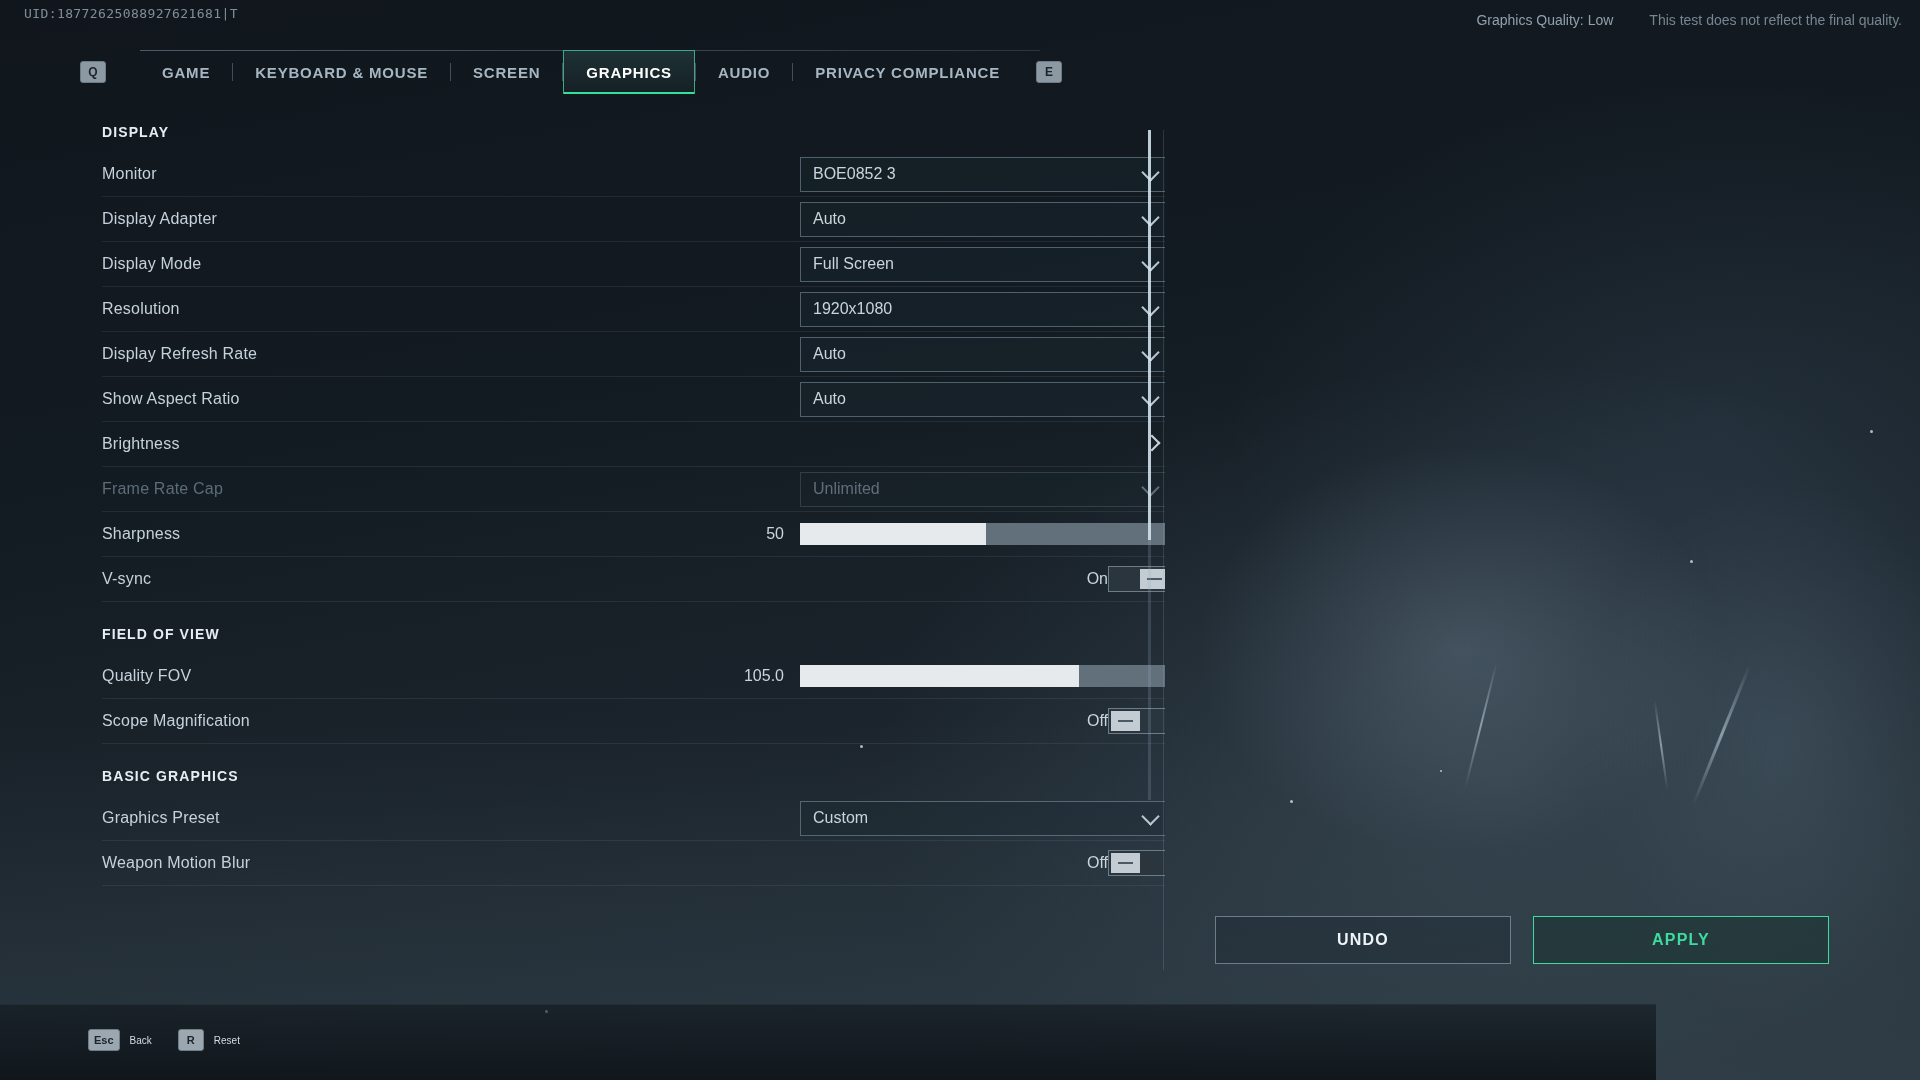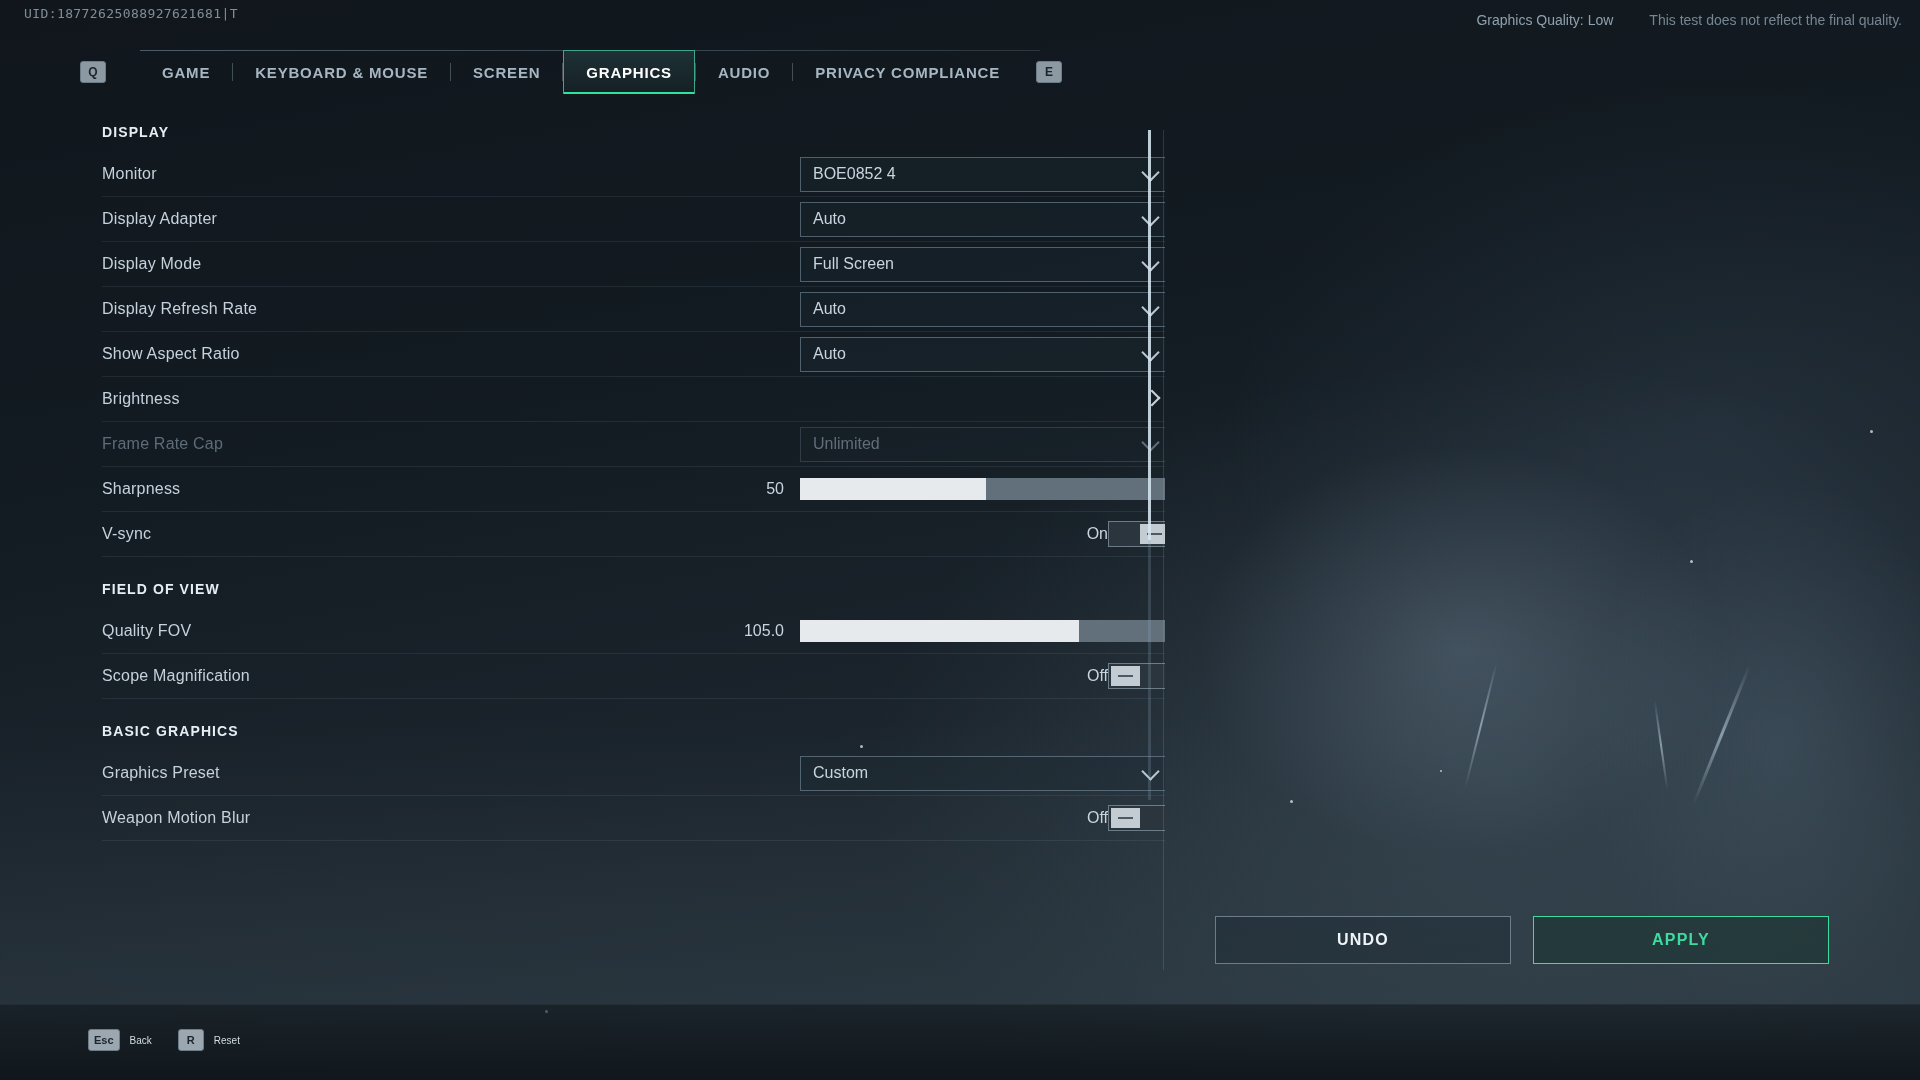--- a/index.html
+++ b/index.html
@@ -244,21 +244,21 @@
     color: #eef4f8;
   }
   .btn-apply {
     border: 1px solid #3ddba0;
     background: rgba(28,52,50,0.55);
     color: #3ddba0;
   }
 
   
   .footer {
-    position: absolute; left: 0; bottom: 0; width: 1920px; height: 76px;
+    position: absolute; left: 0; bottom: 0; width: 1656px; height: 76px;
     background: linear-gradient(to top, rgba(14,20,25,0.92), rgba(14,20,25,0.55));
     border-top: 1px solid rgba(140,165,185,0.16);
   }
   .footer-inner { display: flex; align-items: center; gap: 26px; padding: 24px 0 0 88px; }
   .fkey { display: flex; align-items: center; gap: 10px; }
   .fkey .kbd {
     min-width: 26px; height: 22px; padding: 0 5px;
     border: 1px solid #6d7d88; border-radius: 3px;
     background: rgba(185,198,207,0.82);
     color: #1b242b; font-size: 11px; font-weight: 700;
@@ -310,37 +310,45 @@
     <div class="tab-key key-right">E</div>
   </div>
 
   <div class="panel">
     <div class="list" id="list-host">
         <div class="group-title first">DISPLAY</div>
         <div class="row">
           <div class="label">Monitor</div>
           <div class="spacer"></div>
           <div class="dropdown">
-            <span class="val">BOE0852 4</span>
+            <span class="val">BOE0852 3</span>
             <span class="chev"></span>
           </div>
         </div>
         <div class="row">
           <div class="label">Display Adapter</div>
           <div class="spacer"></div>
           <div class="dropdown">
             <span class="val">Auto</span>
             <span class="chev"></span>
           </div>
         </div>
         <div class="row">
           <div class="label">Display Mode</div>
           <div class="spacer"></div>
           <div class="dropdown">
             <span class="val">Full Screen</span>
+            <span class="chev"></span>
+          </div>
+        </div>
+        <div class="row">
+          <div class="label">Resolution</div>
+          <div class="spacer"></div>
+          <div class="dropdown">
+            <span class="val">1920x1080</span>
             <span class="chev"></span>
           </div>
         </div>
         <div class="row">
           <div class="label">Display Refresh Rate</div>
           <div class="spacer"></div>
           <div class="dropdown">
             <span class="val">Auto</span>
             <span class="chev"></span>
           </div>

